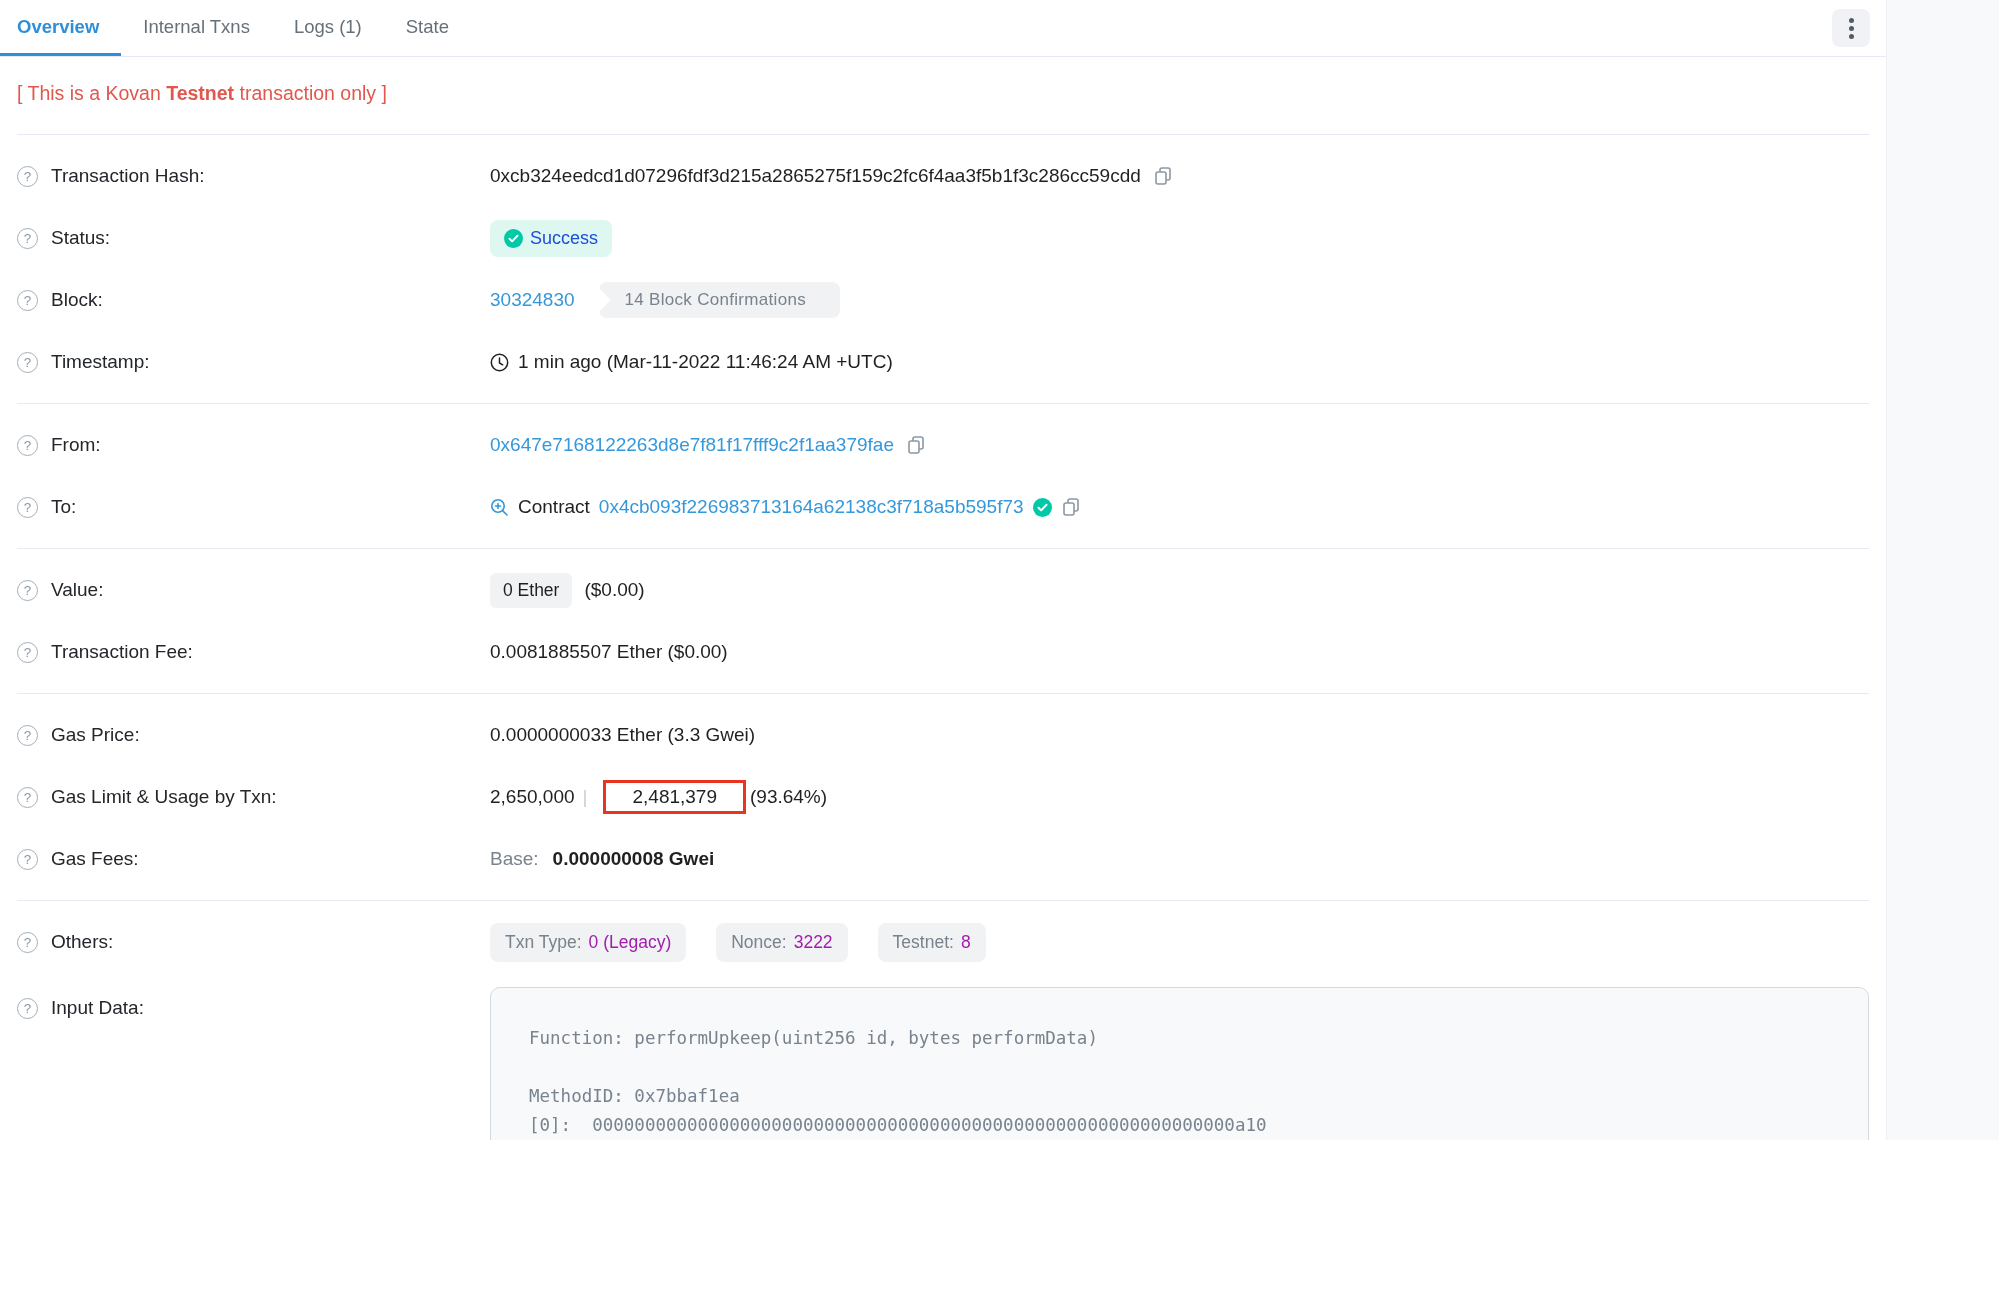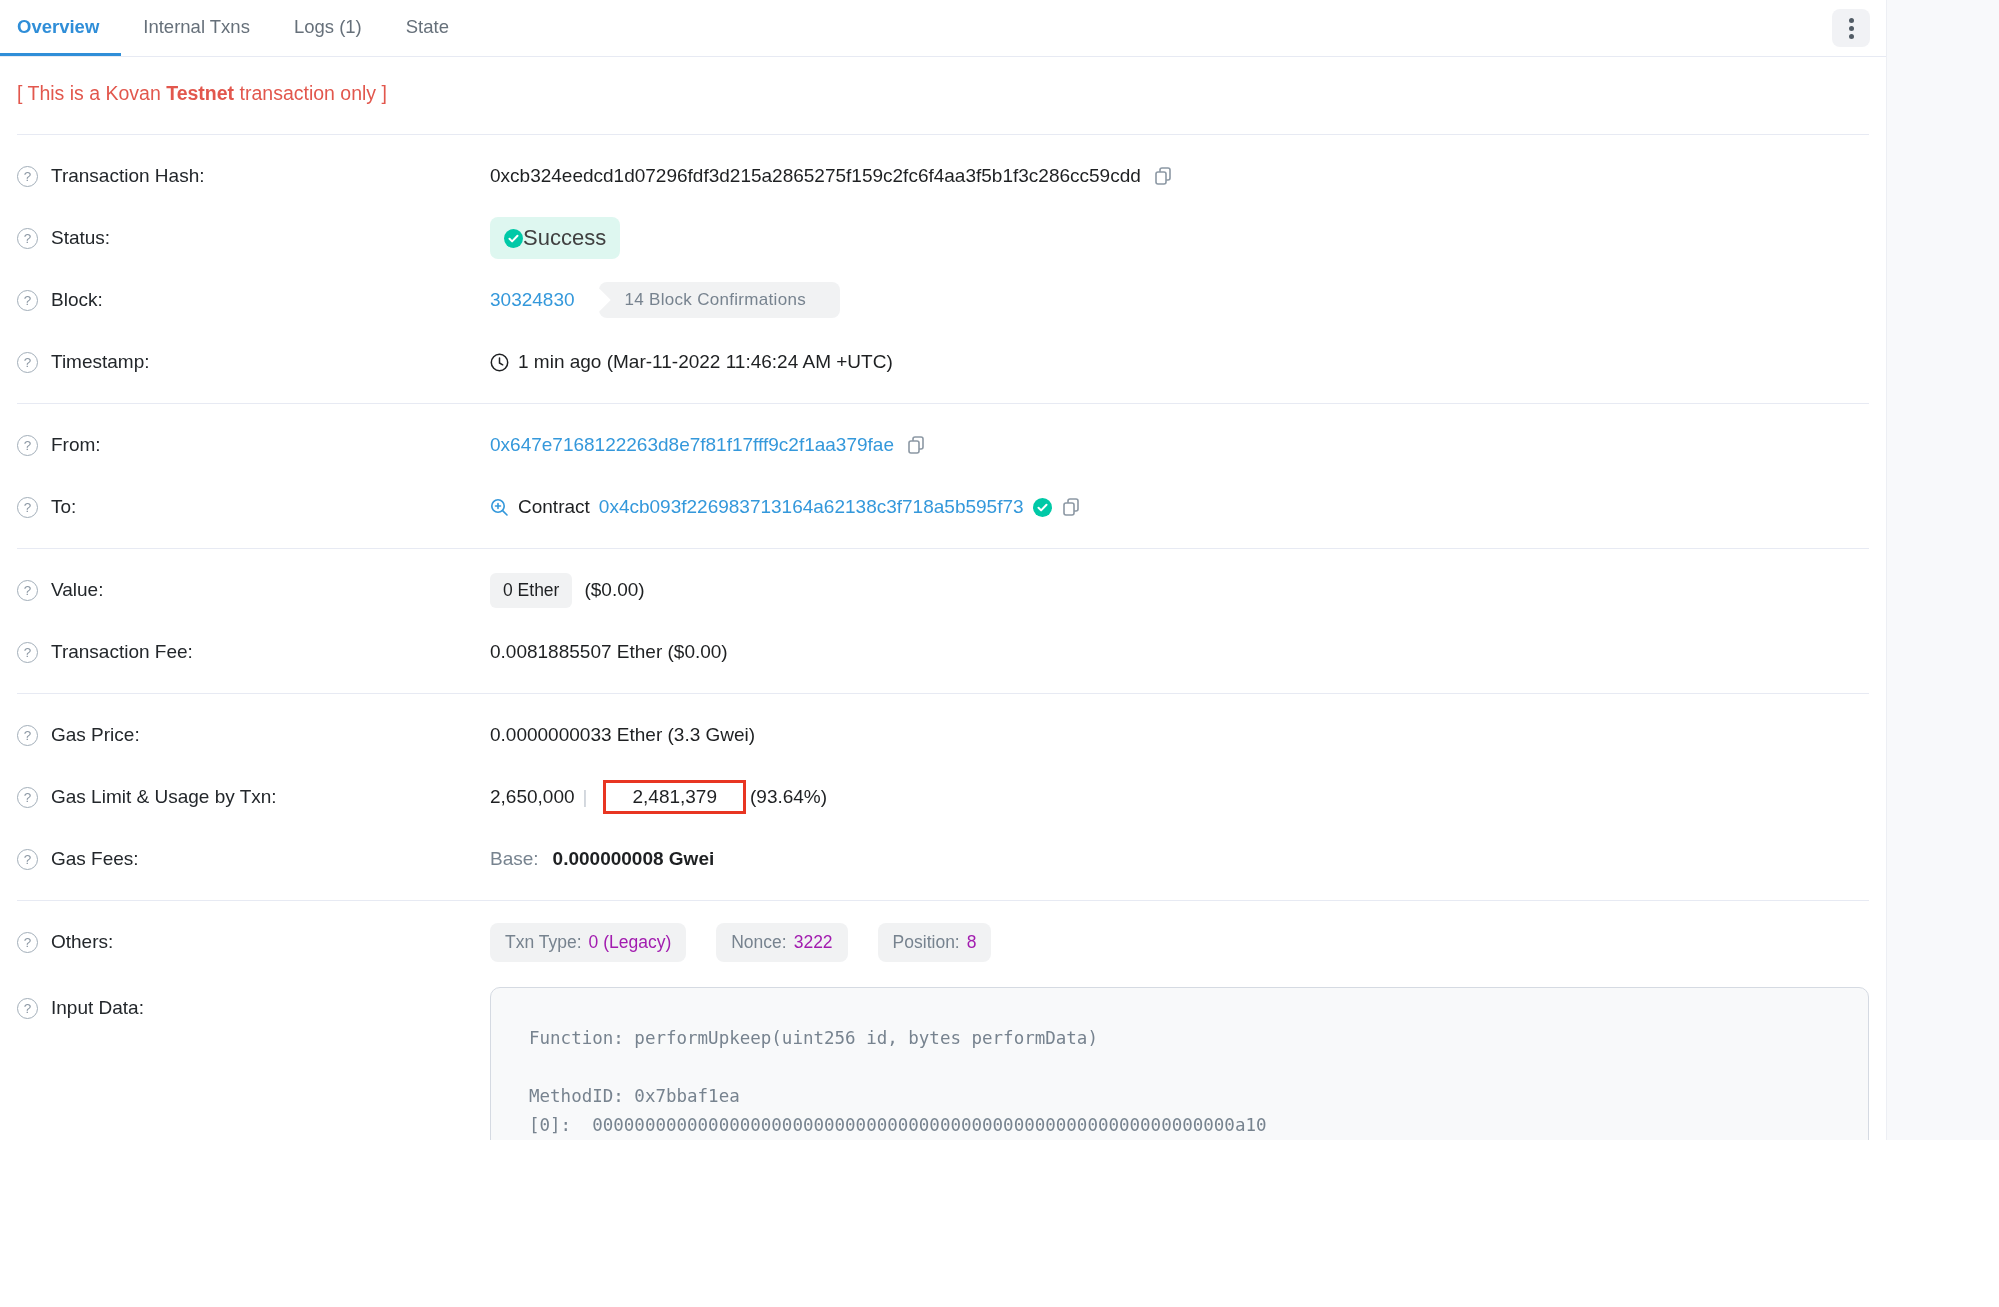--- a/index.html
+++ b/index.html
@@ -27,21 +27,21 @@
   .section { padding:10px 0; }
   .row { display:flex; align-items:center; min-height:62px; padding:0 17px; }
   .label-col { width:473px; flex:none; display:flex; align-items:center; gap:13px; font-size:19px; color:#23272b; }
   .value-col { display:flex; align-items:center; gap:12px; font-size:19px; flex:1; min-width:0; }
   .help { width:21px; height:21px; flex:none; border:1px solid #a2aeb9; border-radius:50%; display:flex; align-items:center; justify-content:center; font-size:13.5px; color:#8c98a4; cursor:pointer; }
 
   a.link { color:#3498db; text-decoration:none; cursor:pointer; }
 
   .icon-btn { background:none; border:none; padding:0; cursor:pointer; display:inline-flex; align-items:center; }
 
-  .badge-success { display:inline-flex; align-items:center; gap:0; background:#def7f0; color:#404040; padding:8px 14px; border-radius:8px; font-size:22px; }
+  .badge-success { display:inline-flex; align-items:center; gap:7px; background:#def7f0; color:#1d4ed8; padding:8px 14px; border-radius:8px; font-size:18px; }
 
   .badge-confirm { position:relative; overflow:hidden; background:#f1f2f3; color:#77838f; font-size:17px; padding:8px 34px 8px 26px; border-radius:8px; margin-left:12px; letter-spacing:0.3px; }
   .badge-confirm::before { content:""; position:absolute; left:-10px; top:50%; transform:translateY(-50%) rotate(45deg); width:18px; height:18px; background:#fff; }
 
   .badge-eth { background:#f1f2f3; padding:7px 13px; border-radius:6px; font-size:17.5px; color:#1e2022; }
 
   .red-box { border:3px solid #e83522; padding:3px 26px; margin:0 4px 0 8px; }
   .pipe { color:#c9cfd6; margin:0 8px; }
 
   .pill { background:#f1f2f3; border-radius:8px; padding:9px 15px; font-size:17.5px; display:inline-flex; gap:7px; align-items:center; }
@@ -269,21 +269,21 @@
           <div class="pills">
             <span class="pill">
               <span class="k">Txn Type:</span>
               <span class="v">0 (Legacy)</span>
             </span>
             <span class="pill">
               <span class="k">Nonce:</span>
               <span class="v">3222</span>
             </span>
             <span class="pill">
-              <span class="k">Position:</span>
+              <span class="k">Testnet:</span>
               <span class="v">8</span>
             </span>
           </div>
         </div>
       </div>
 
       <div class="row row-input">
         <div class="label-col">
           <span class="help">?</span>
           <span>Input Data:</span>

